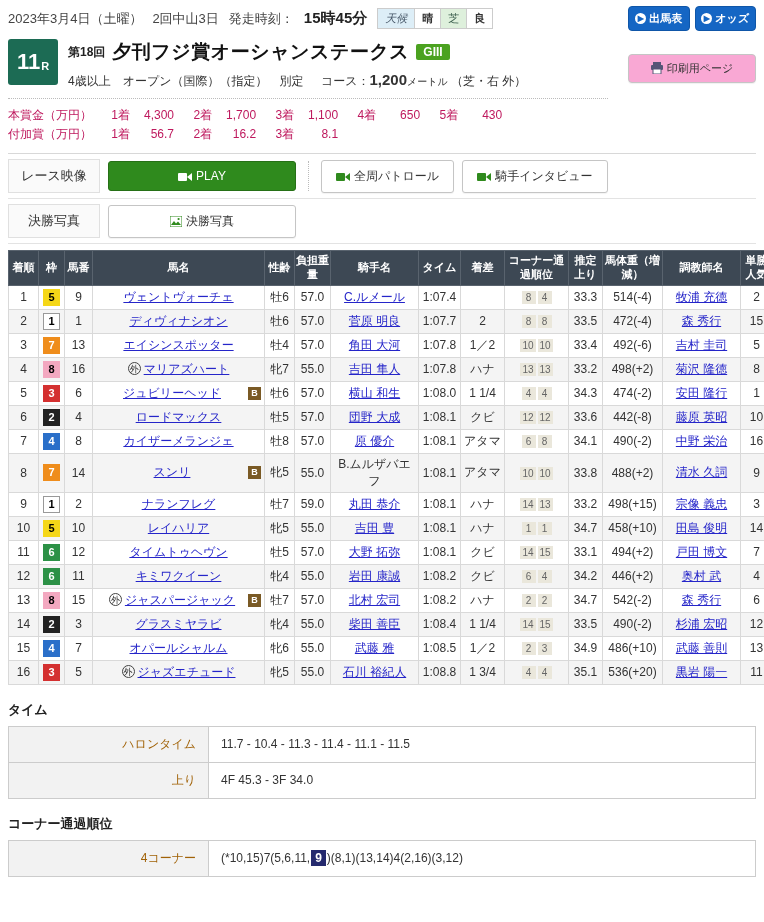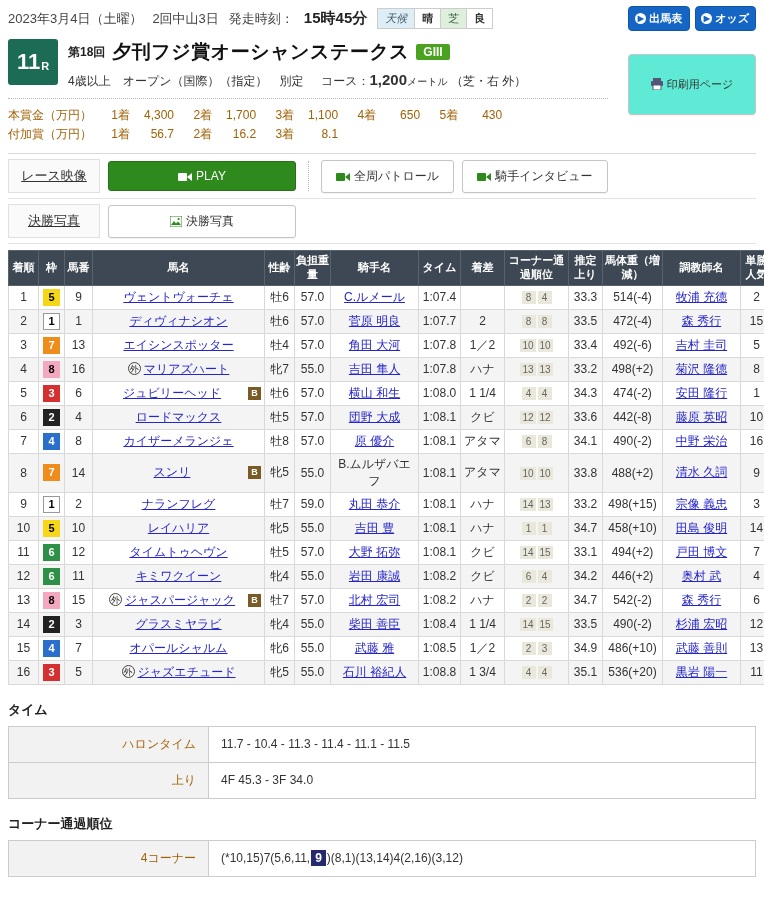--- a/index.html
+++ b/index.html
@@ -19,48 +19,48 @@
   .weather span { display:inline-block; padding:2px 7px; font-size:11px; border-right:1px solid #ccc; background:#fff; }
   .weather span:last-child { border-right:none; }
   .w-lbl1 { background:#ddeef7 !important; color:#456;font-style:italic; }
   .w-lbl2 { background:#def0dc !important; color:#465; }
   .w-val { font-weight:bold; }
 
   .head-actions { position:absolute; top:0; right:0; width:128px; display:flex; flex-direction:column; gap:23px; align-items:stretch; z-index:5; }
   .blue-row { display:flex; gap:5px; }
   .btn-blue { flex:1; background:#1566c4; color:#fff; font-weight:bold; font-size:11px; border:1px solid #0f56a8;
     border-radius:4px; padding:4px 2px; text-align:center; cursor:pointer; white-space:nowrap; }
-  .btn-white { background:#5eead4; border:1px solid #c5c5c5; border-radius:4px; font-size:11px; color:#333;
-    padding:22px 2px; text-align:center; cursor:pointer; box-shadow:0 1px 1px rgba(0,0,0,.06); white-space:nowrap; }
+  .btn-white { background:#f9a8d4; border:1px solid #c5c5c5; border-radius:4px; font-size:11px; color:#333;
+    padding:6px 2px; text-align:center; cursor:pointer; box-shadow:0 1px 1px rgba(0,0,0,.06); white-space:nowrap; }
   .circ { display:inline-block; width:11px; height:11px; line-height:11px; border-radius:50%;
     background:#fff; color:#1566c4; font-size:8px; text-align:center; margin-right:3px; vertical-align:1px; }
   .circ.green { background:#2f8a1d; color:#fff; }
   .icon-svg { vertical-align:-2px; margin-right:4px; }
 
   .race-block { display:flex; gap:10px; padding:4px 0 8px 0; border-bottom:1px dotted #bbb; width:600px; }
   .rnum { width:50px; height:46px; background:#1c6b54; color:#fff; border-radius:3px;
     display:flex; align-items:center; justify-content:center; font-weight:bold; }
   .rnum .n { font-size:22px; } .rnum .r { font-size:11px; margin:8px 0 0 1px; }
   .race-line1 { display:flex; align-items:center; gap:7px; }
   .edition { font-size:12px; font-weight:bold; color:#222; }
   .race-title { font-size:19px; font-weight:bold; color:#111; letter-spacing:.5px; }
   .grade { background:#4ba220; color:#fff; font-weight:bold; font-size:12px; padding:1px 7px; border-radius:2px; }
   .race-line2 { margin-top:6px; font-size:12px; color:#333; }
   .race-line2 .dist { font-size:15px; font-weight:bold; }
   .race-line2 .unit { font-size:10px; }
   .sp { display:inline-block; width:14px; }
 
-  .prize-block { padding:7px 0 8px 0; font-size:12px; color:#a16207; line-height:1.55; }
+  .prize-block { padding:7px 0 8px 0; font-size:12px; color:#be185d; line-height:1.55; }
   .prize-block .plc { margin-left:16px; }
   .prize-block .amt { display:inline-block; min-width:44px; text-align:right; }
 
   
   .media-box { border-top:1px solid #d8d8d8; margin-top:2px; }
   .media-row { display:flex; align-items:center; border-bottom:1px solid #e3e3e3; padding:5px 0; gap:8px; }
-  .media-label { width:92px; text-align:center; font-size:13px; color:#333; border:1px solid #e0e0e0; background:#fafafa; padding:7px 0;text-decoration:underline; }
+  .media-label { width:92px; text-align:center; font-size:13px; color:#333; border:1px solid #e0e0e0; background:#fafafa; padding:7px 0; }
   .btn-play { width:188px; background:#2f8a1d; border:1px solid #267016; color:#fff; font-weight:normal;
     font-size:12px; text-align:center; padding:7px 12px; border-radius:3px; cursor:pointer; }
   .dotted-sep { border-left:1px dotted #bbb; height:30px; margin:0 4px; }
   .btn-media { background:#fff; border:1px solid #c5c5c5; border-radius:3px; font-size:12px; color:#333;
     padding:7px 14px; cursor:pointer; box-shadow:0 1px 1px rgba(0,0,0,.05); }
 
   
   table.results { border-collapse:collapse; width:748px; margin-top:6px; table-layout:fixed; }
   table.results th { background:#3d4854; color:#fff; font-size:11px; font-weight:bold;
     border:1px solid #59636e; padding:3px 1px; line-height:1.25; }

